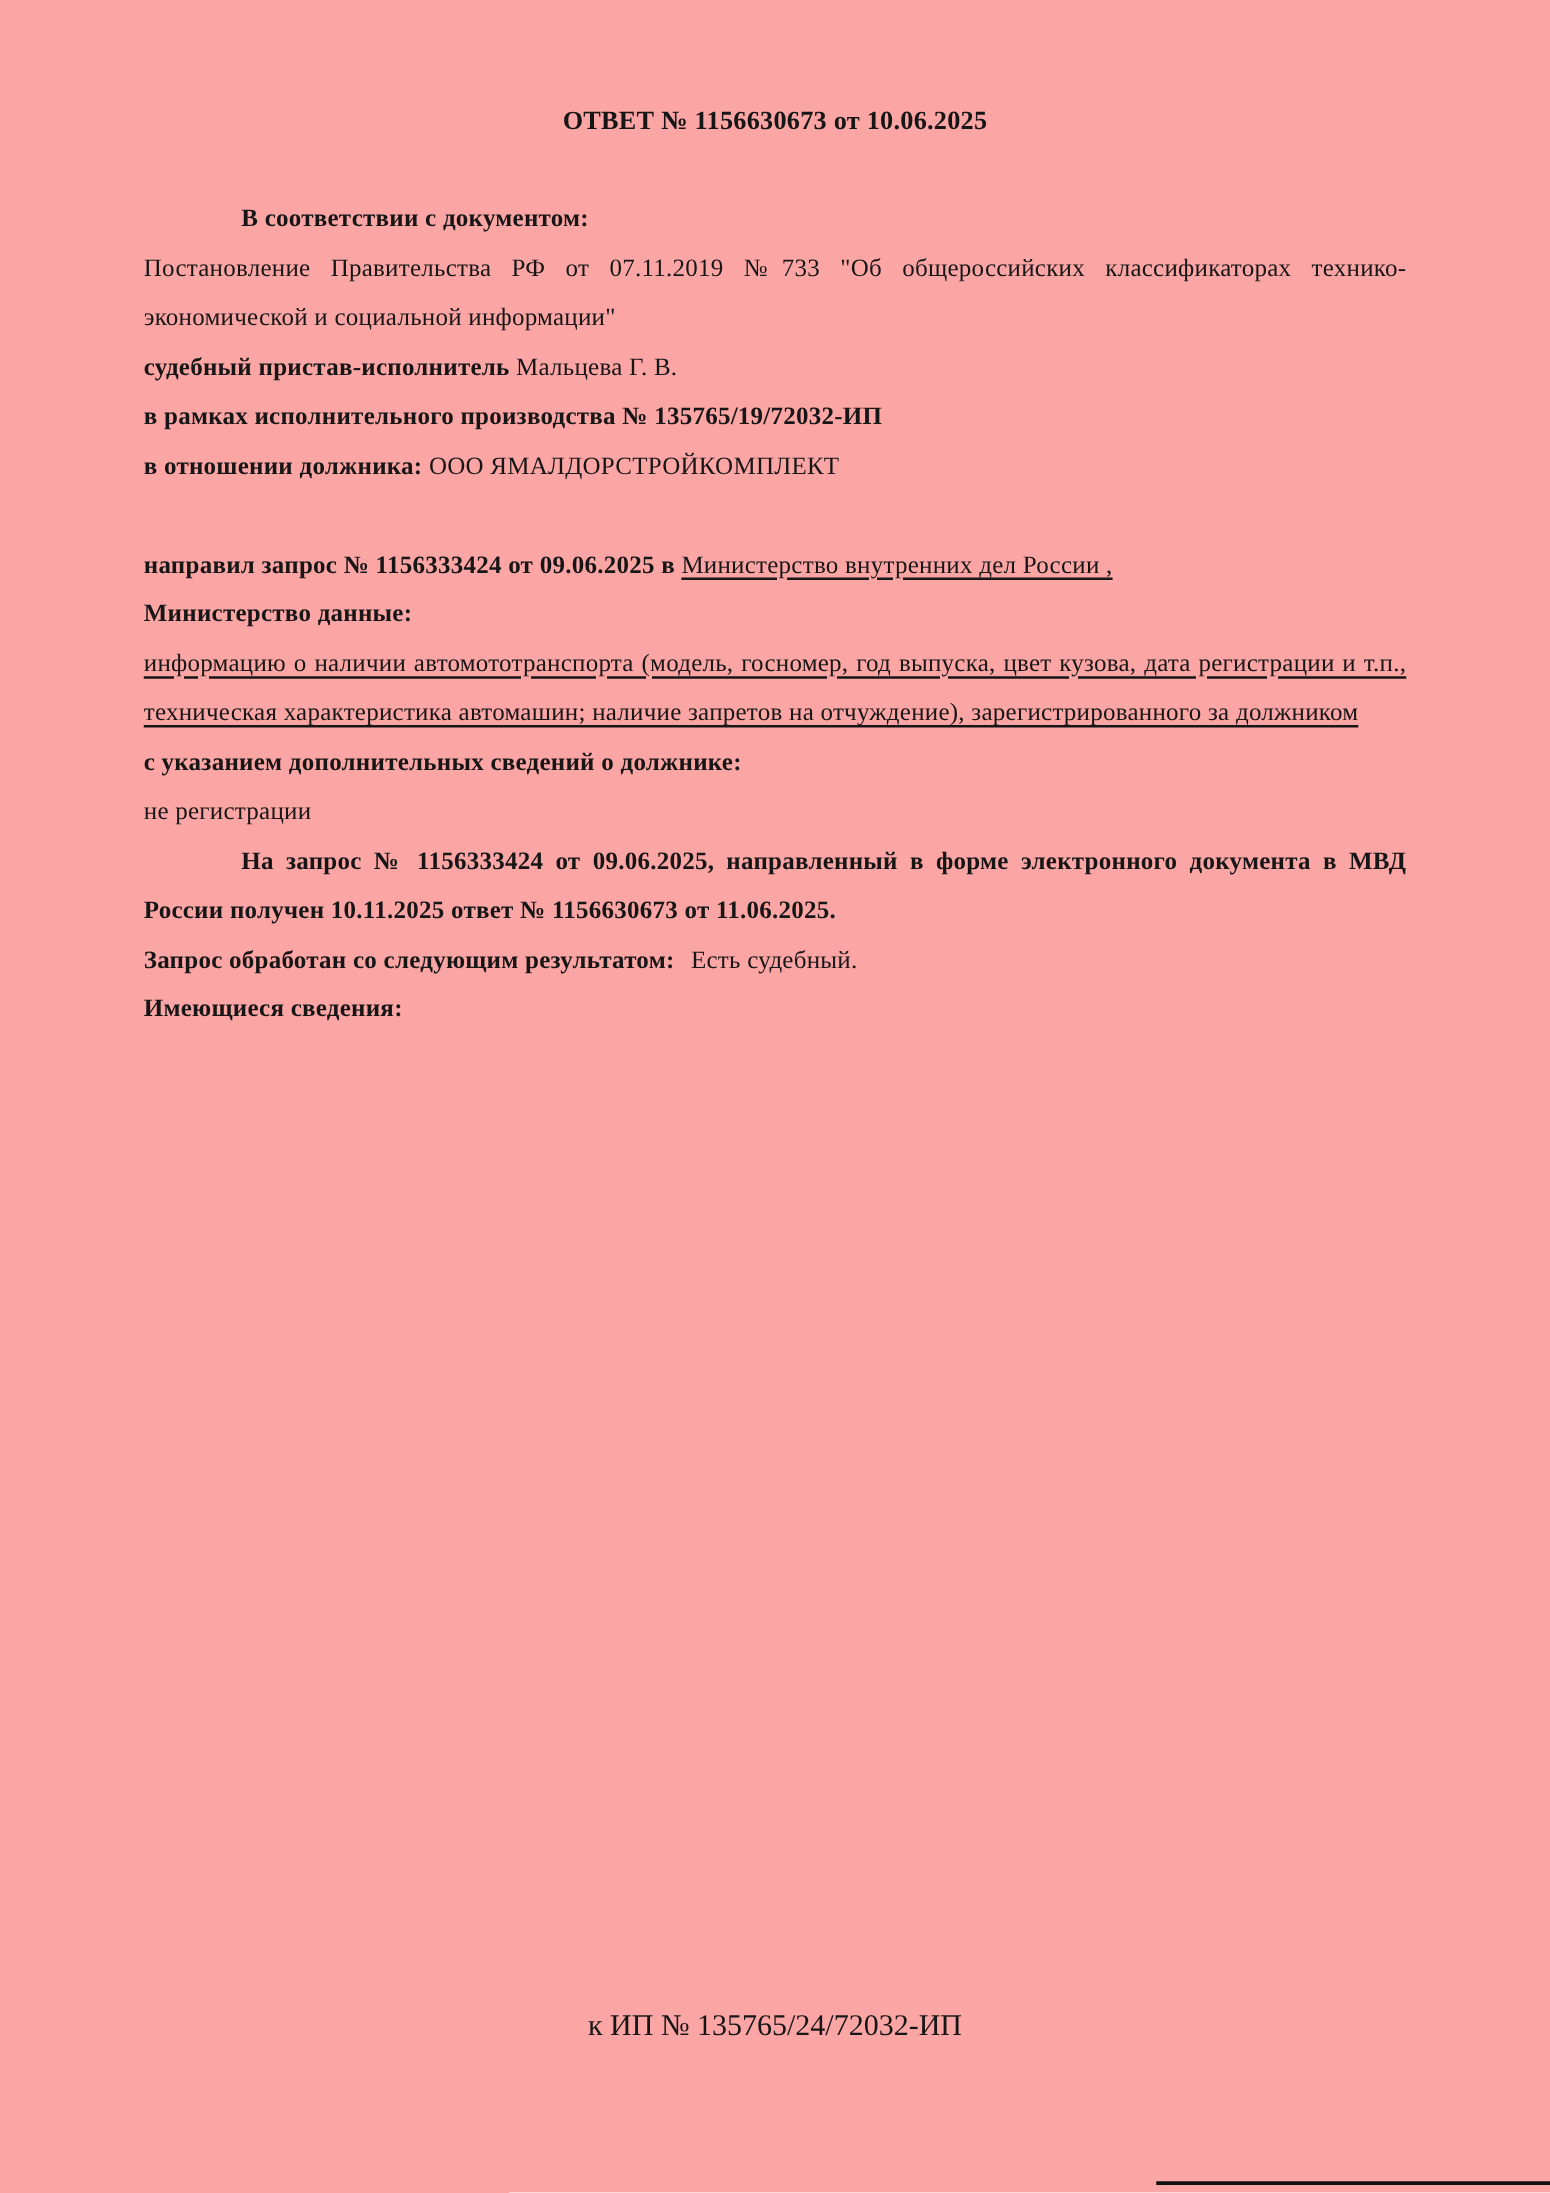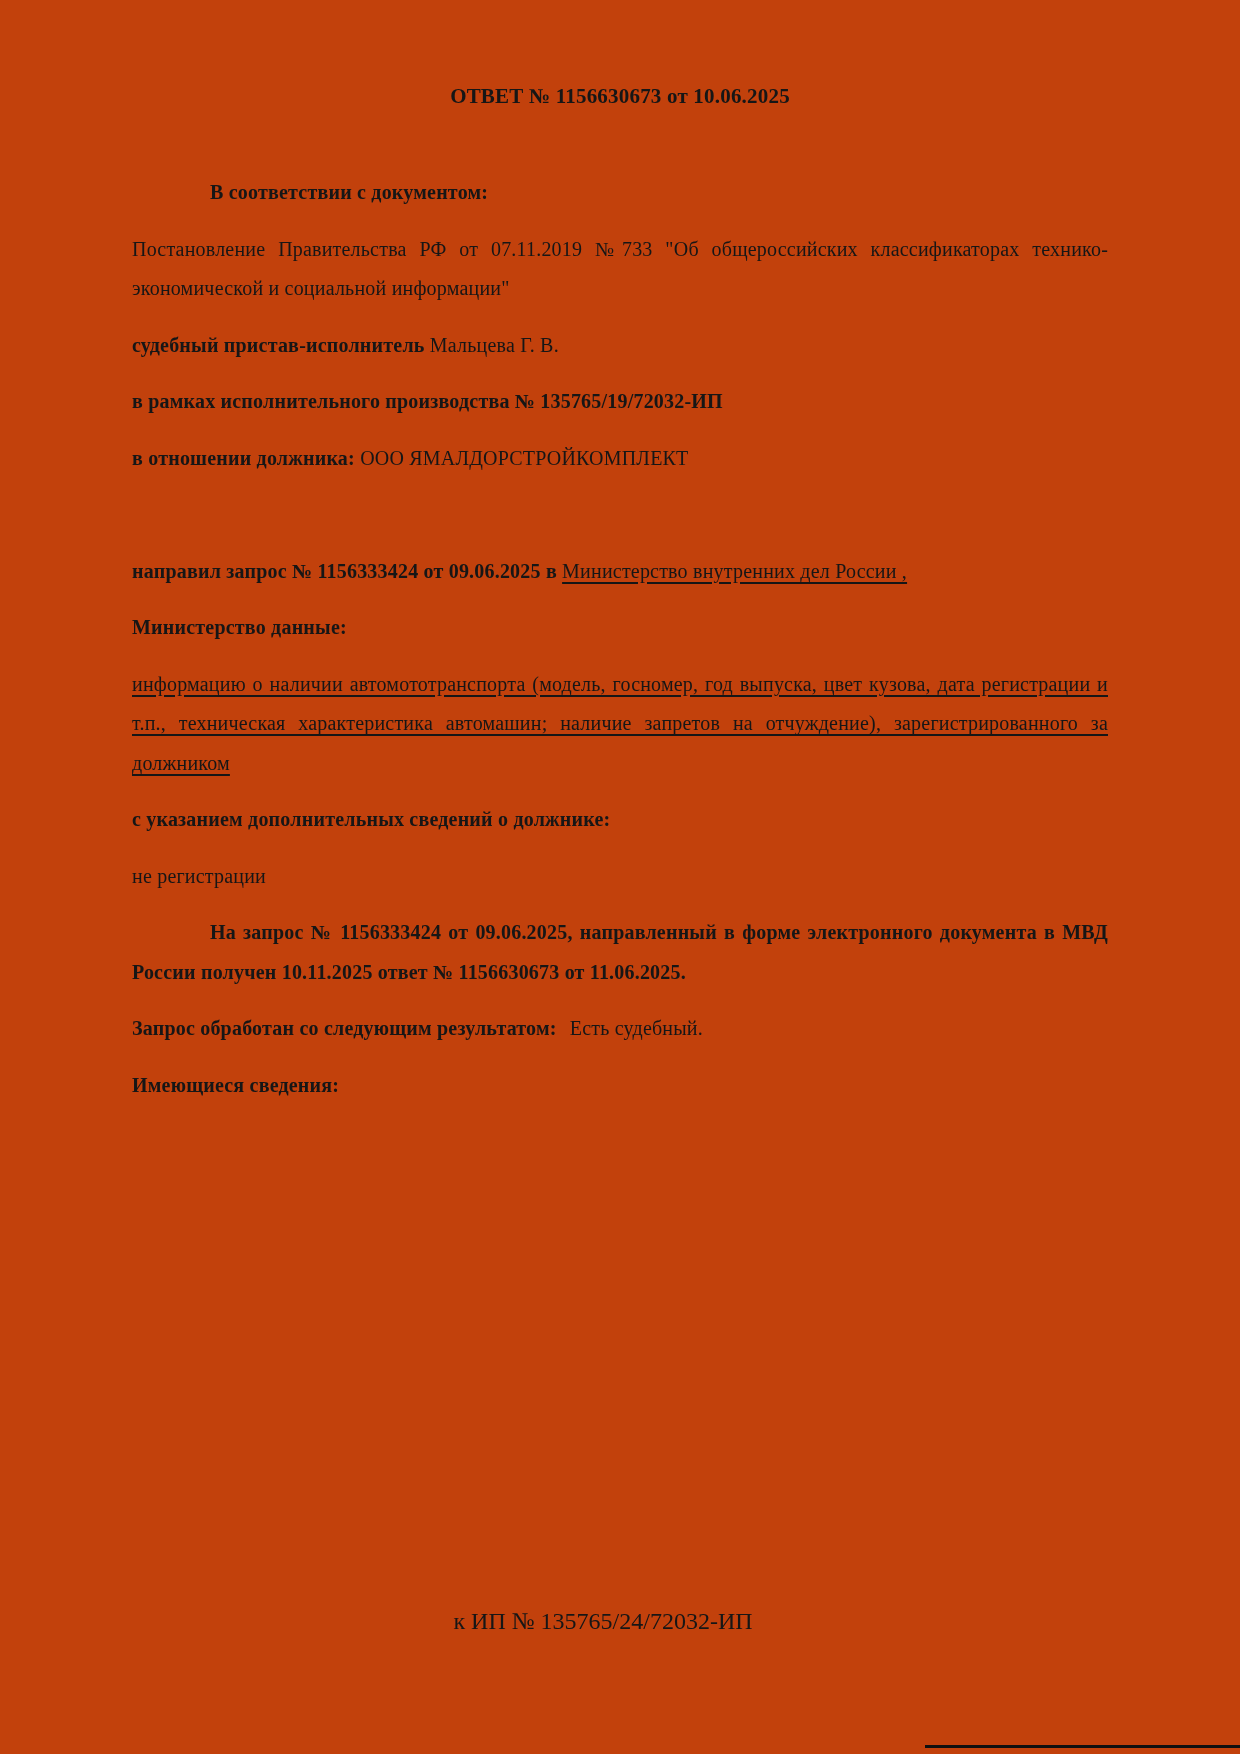--- a/index.html
+++ b/index.html
@@ -1,50 +1,50 @@
 <!DOCTYPE html>
 <html><head>
 <meta charset="utf-8">
 <style>
   html, body { margin: 0; padding: 0; background: #ffffff; }
   .page {
     position: relative;
     width: 1240px;
     height: 1754px;
-    background: #c2410c;
+    background: #fca5a5;
     font-family: "Liberation Serif", "DejaVu Serif", serif;
     color: #161616;
     overflow: hidden;
   }
   .content {
     position: absolute;
     left: 115px;
     top: 77px;
     width: 1010px;
     font-size: 20px;
     line-height: 39.5px;
     letter-spacing: 0.2px;
   }
   .doc-title {
     text-align: center;
     font-weight: bold;
     font-size: 21px;
   }
   .spacer { height: 39.5px; }
   .content p {
-    margin: 17px;
+    margin: 0;
     text-align: justify;
   }
   .indent { text-indent: 78px; }
   .b { font-weight: bold; }
   .u { text-decoration: underline; text-underline-offset: 4px; }
   .gap { margin-left: 8px; }
   .footer-ref {
     position: absolute;
-    left: 98px;
+    left: 115px;
     top: 1602px;
     width: 1010px;
     text-align: center;
     font-size: 24px;
     line-height: 39.5px;
     color: #161616;
   }
   .scan-line {
     position: absolute;
     left: 925px;

